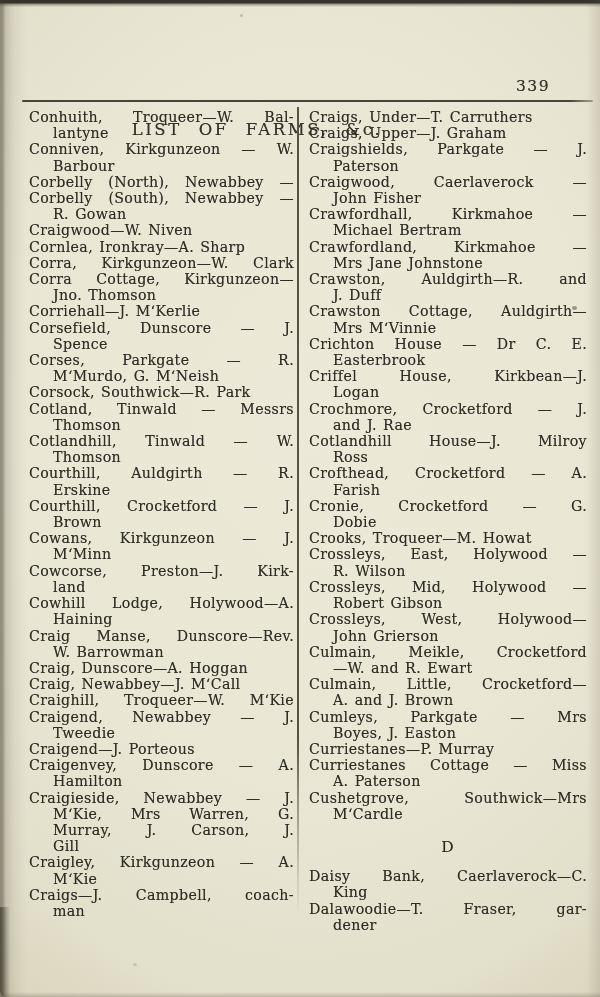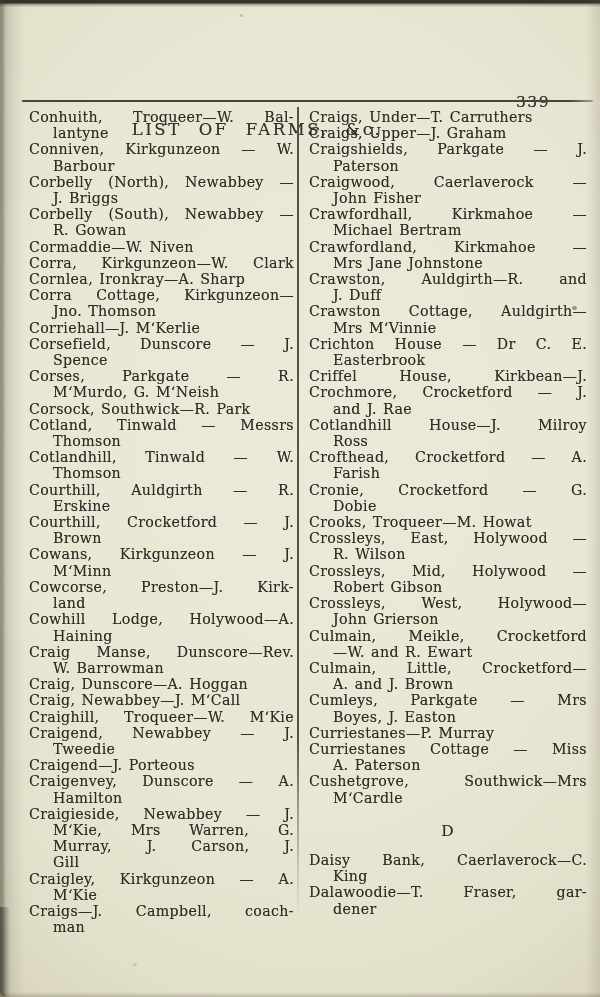--- a/index.html
+++ b/index.html
@@ -27,21 +27,21 @@
   .s1{left:572px;top:306px;width:5px;height:4px;}
   .s2{left:240px;top:14px;width:3px;height:3px;opacity:.5;}
   .s3{left:133px;top:963px;width:4px;height:3px;opacity:.35;}
 
   
   .hdr{position:absolute;left:22px;top:76px;width:570px;height:22px;}
   .title{position:absolute;left:0;width:470px;text-align:center;
     font-size:16.5px;letter-spacing:2.6px;word-spacing:9px;color:#33312a;
     text-shadow:0 0 .5px rgba(51,49,42,.55);margin-top:44px;}
   .pagenum{position:absolute;right:42px;top:1px;font-size:15.5px;letter-spacing:1.5px;color:#33312a;
-    text-shadow:0 0 .5px rgba(51,49,42,.55);margin-top:16px;}
+    text-shadow:0 0 .5px rgba(51,49,42,.55);}
   .rule{position:absolute;left:22px;top:100px;width:571px;height:2px;
     background:linear-gradient(to right,#47443a 0 96%,rgba(71,68,58,.4));border-radius:1px;}
 
   
   .divider{position:absolute;left:297px;top:107px;width:1.5px;height:810px;
     background:linear-gradient(to bottom,#575342 0 78%,rgba(87,83,66,.55) 86%,rgba(87,83,66,.25) 93%,rgba(87,83,66,0));}
 
   
   .col{position:absolute;top:109px;font-size:14.2px;line-height:16.2px;
     letter-spacing:.35px;word-spacing:1.4px;color:#2e2d25;
@@ -79,34 +79,33 @@
       <div class="entry">
         <div class="line j">Conhuith, Troqueer—W. Bal-</div>
         <div class="line cont">lantyne</div>
       </div>
       <div class="entry">
         <div class="line j">Conniven, Kirkgunzeon — W.</div>
         <div class="line cont">Barbour</div>
       </div>
       <div class="entry">
         <div class="line j">Corbelly (North), Newabbey —</div>
-        <div class="line cont">J. Briggs</div>
       </div>
       <div class="entry">
         <div class="line j">Corbelly (South), Newabbey —</div>
         <div class="line cont">R. Gowan</div>
       </div>
       <div class="entry">
-        <div class="line">Cormaddie—W. Niven</div>
+        <div class="line">Craigwood—W. Niven</div>
+      </div>
+      <div class="entry">
+        <div class="line">Cornlea, Ironkray—A. Sharp</div>
       </div>
       <div class="entry">
         <div class="line j">Corra, Kirkgunzeon—W. Clark</div>
-      </div>
-      <div class="entry">
-        <div class="line">Cornlea, Ironkray—A. Sharp</div>
       </div>
       <div class="entry">
         <div class="line j">Corra Cottage, Kirkgunzeon—</div>
         <div class="line cont">Jno. Thomson</div>
       </div>
       <div class="entry">
         <div class="line">Corriehall—J. M‘Kerlie</div>
       </div>
       <div class="entry">
         <div class="line j">Corsefield, Dunscore — J.</div>
@@ -216,20 +215,21 @@
       <div class="entry">
         <div class="line j">Crawston Cottage, Auldgirth—</div>
         <div class="line cont">Mrs M‘Vinnie</div>
       </div>
       <div class="entry">
         <div class="line j">Crichton House — Dr C. E.</div>
         <div class="line cont">Easterbrook</div>
       </div>
       <div class="entry">
         <div class="line j">Criffel House, Kirkbean—J.</div>
+        <div class="line cont">Logan</div>
       </div>
       <div class="entry">
         <div class="line j">Crochmore, Crocketford — J.</div>
         <div class="line cont">and J. Rae</div>
       </div>
       <div class="entry">
         <div class="line j">Cotlandhill House—J. Milroy</div>
         <div class="line cont">Ross</div>
       </div>
       <div class="entry">

